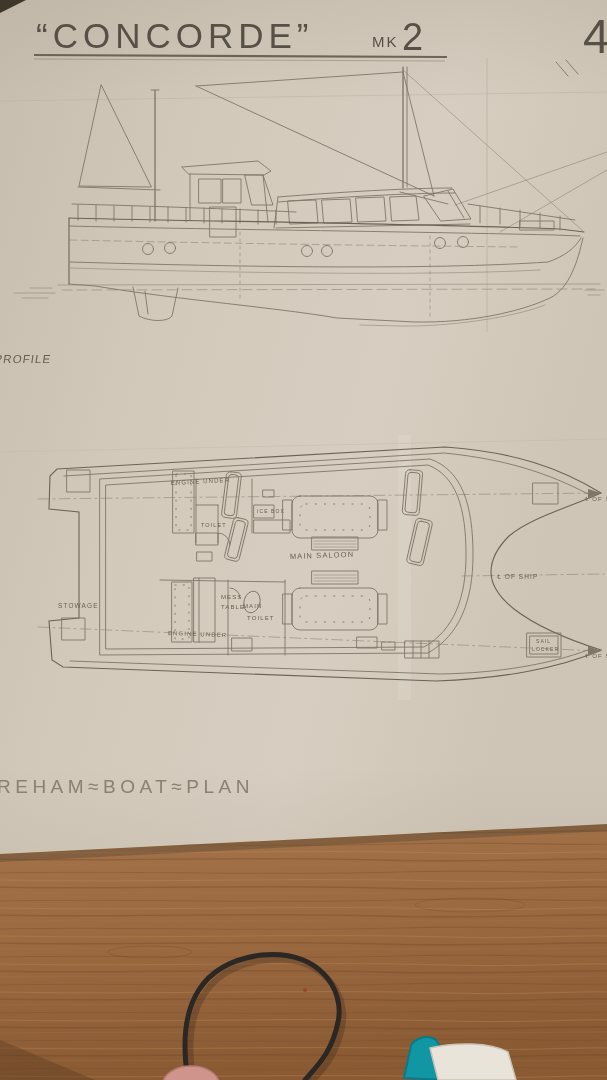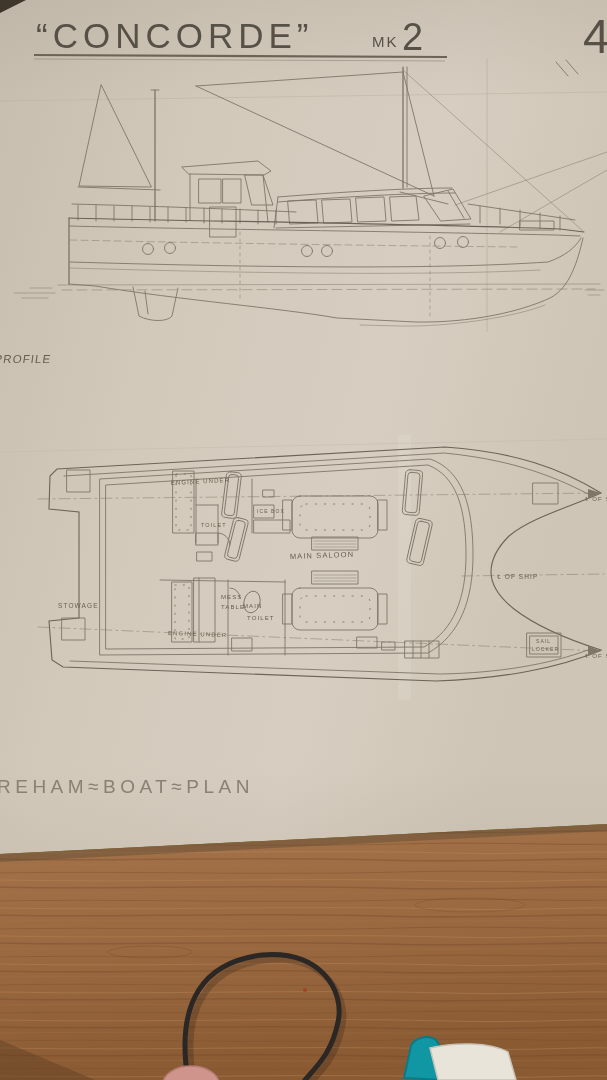--- a/index.html
+++ b/index.html
@@ -1,16 +1,16 @@
 <!DOCTYPE html>
 <html><head>
 <meta charset="utf-8">
 <style>
   html,body{margin:0;padding:0;background:#222;}
-  #frame{position:relative;width:607px;height:1080px;overflow:hidden;background:#4d7c0f;
+  #frame{position:relative;width:607px;height:1080px;overflow:hidden;background:#fef9c3;
          font-family:"Liberation Sans",sans-serif;}
   svg{display:block}
   .pl{stroke:#7f7669;stroke-width:0.9;fill:none;stroke-linecap:round;stroke-linejoin:round}
   .pld{stroke:#6c6457;stroke-width:1.1;fill:none;stroke-linecap:round}
   .plf{fill:#7f7669;stroke:none}
   .lbl{fill:#68604f;font-family:"Liberation Sans",sans-serif;letter-spacing:1.1px}
   .lbl-big{fill:#575047;font-family:"Liberation Sans",sans-serif}
   .faint{opacity:.55}
 </style>
 </head>

